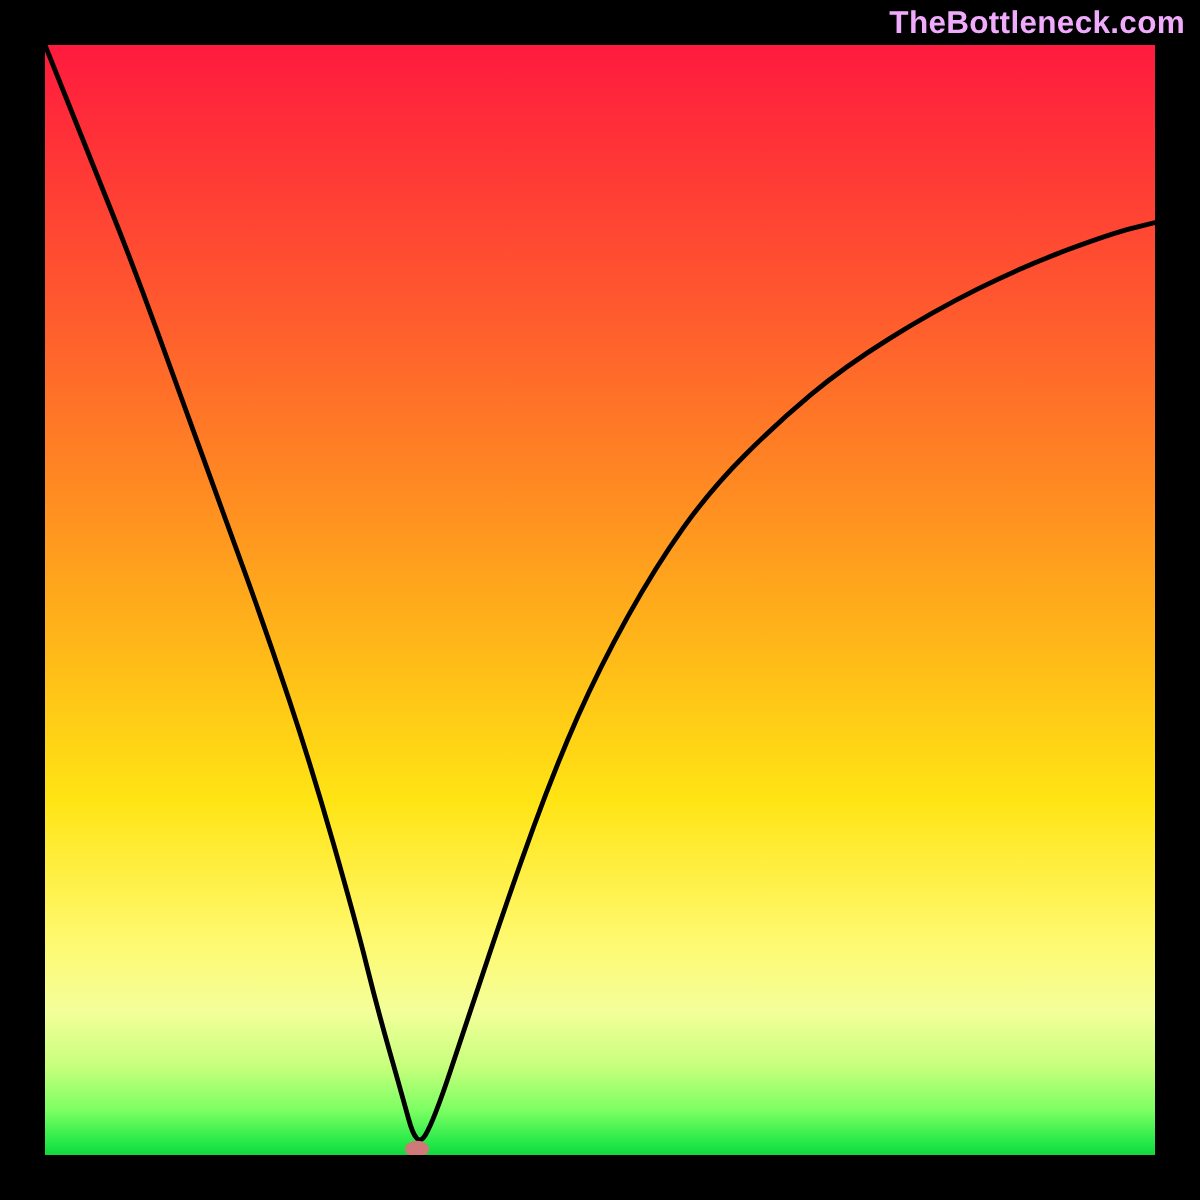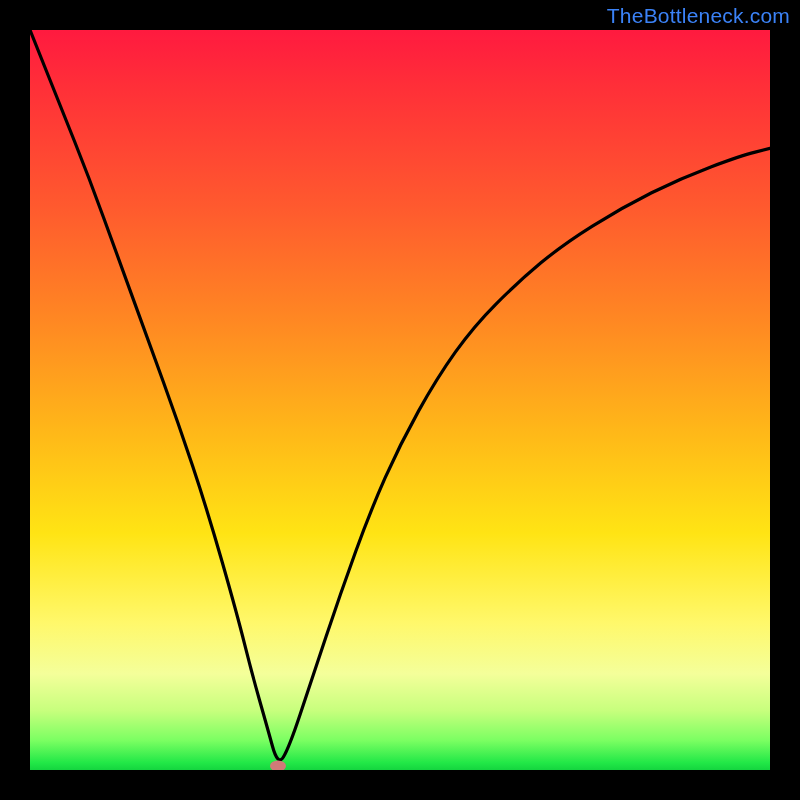--- a/index.html
+++ b/index.html
@@ -14,23 +14,23 @@
   .frame {
     position: relative;
     width: 800px;
     height: 800px;
     background: #000;
   }
   .watermark {
     position: absolute;
     top: 4px;
     right: 10px;
-    color: #3b82f6;
+    color: #f0abfc;
     font-size: 21px;
-    font-weight: 400;
+    font-weight: 700;
     letter-spacing: 0.2px;
     z-index: 5;
   }
   .plot-area {
     position: absolute;
     left: 30px;
     top: 30px;
     width: 740px;
     height: 740px;
     overflow: hidden;

